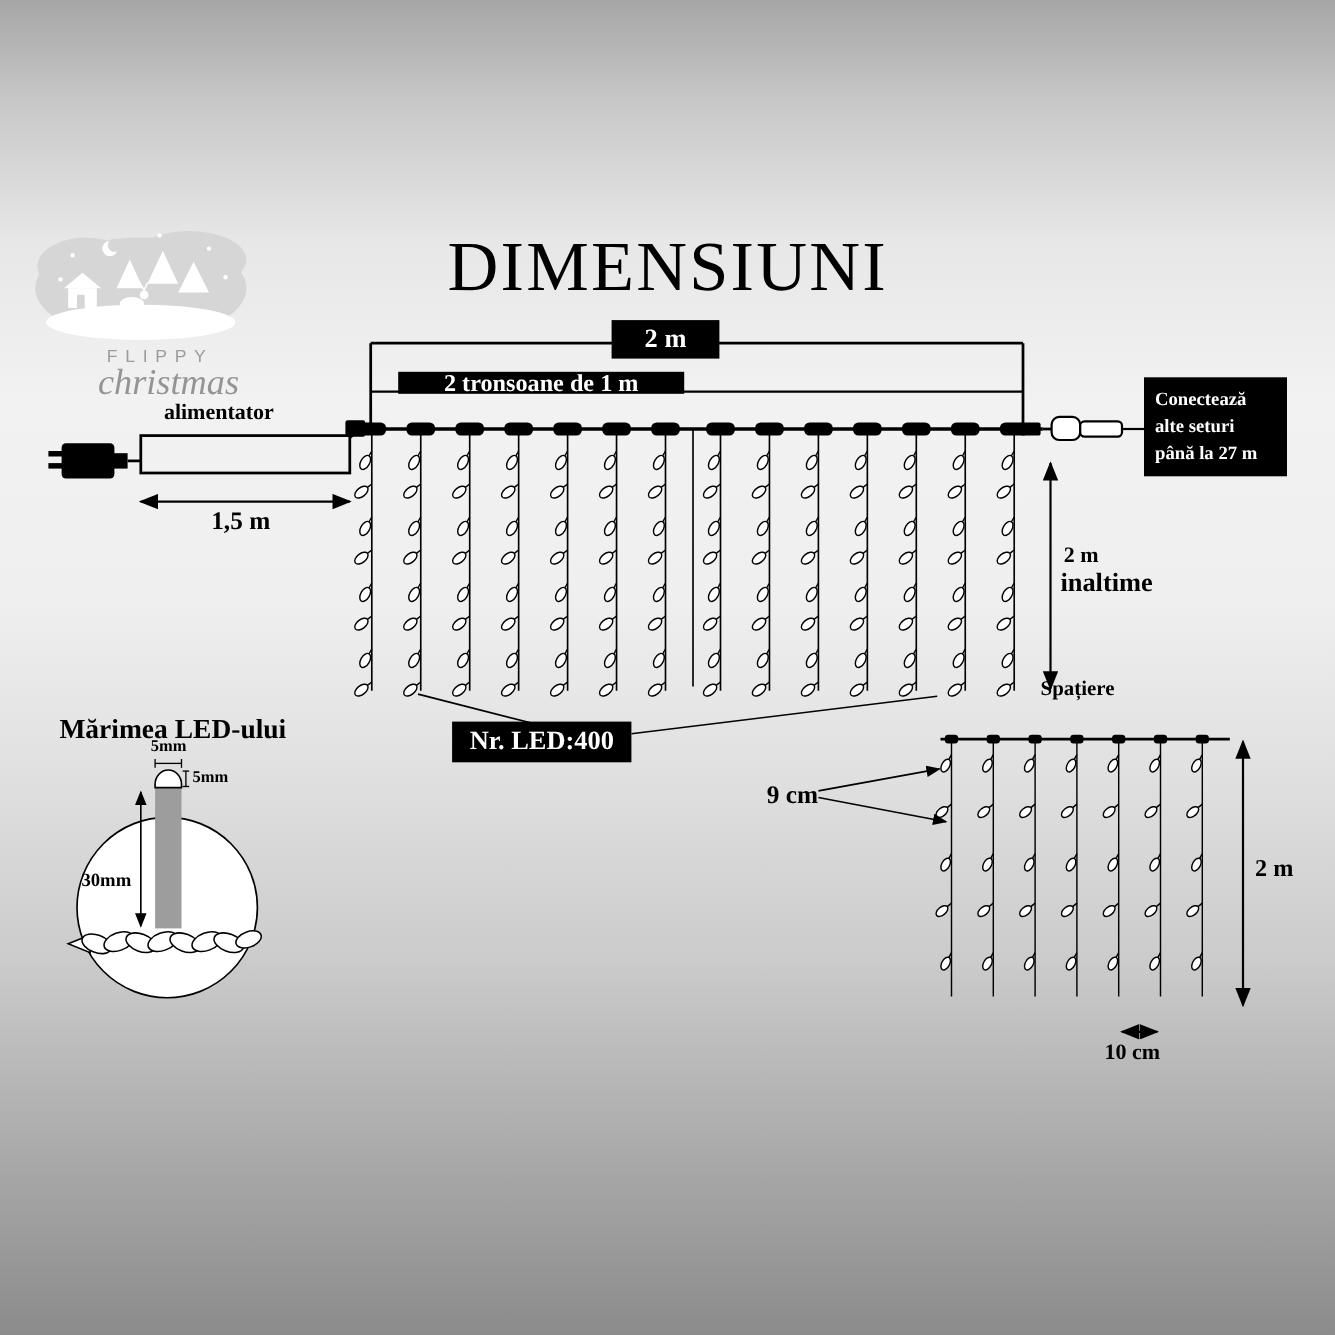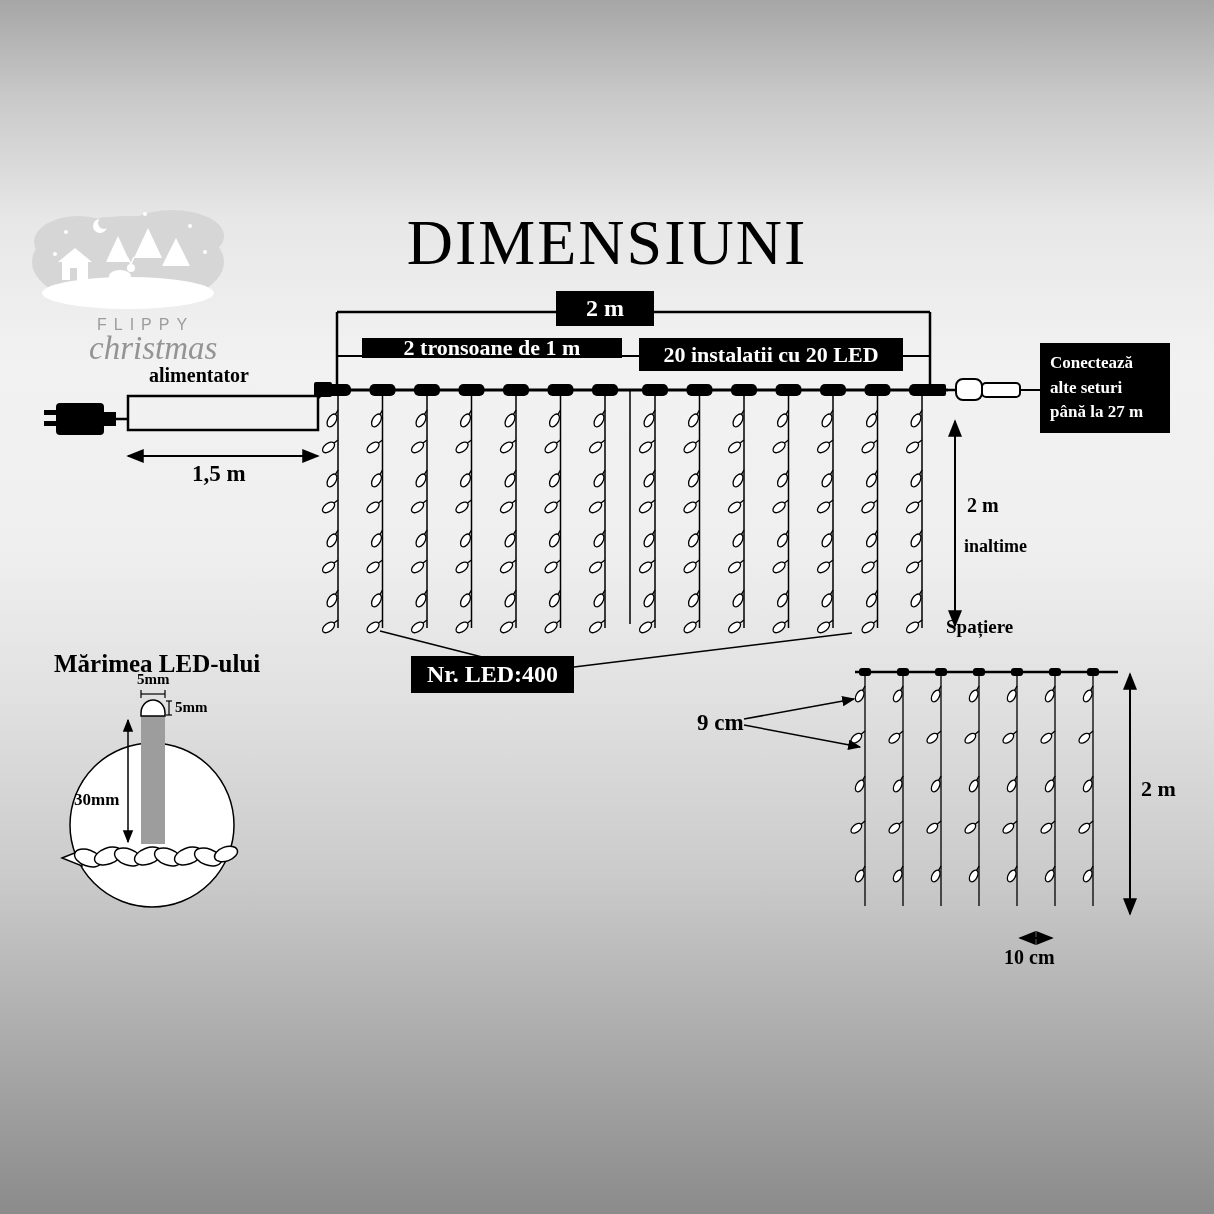--- a/index.html
+++ b/index.html
@@ -769,30 +769,29 @@
 
   <div class="title">Dimensiuni</div>
 
   <div class="brand-top">FLIPPY</div>
   <div class="brand-script">christmas</div>
 
   <div class="box" style="left:556px; top:291px; width:98px; height:35px; font-size:24px;">2 m</div>
 
   <div class="box" style="left:362px; top:338px; width:260px; height:20px; font-size:22px;">2 tronsoane de 1 m</div>
 
-  <div class="box" style="left:639px; top:338px; width:264px; height:33px; font-size:22px;">20 instalatii cu 20 LED</div>
 
   <div class="box-left" style="left:1040px; top:343px; width:130px; font-size:17px; line-height:1.45; padding:8px 10px;">Conectează alte seturi până la 27 m</div>
 
   <div class="lbl" style="left:149px; top:364px; font-size:20px;">alimentator</div>
 
   <div class="lbl" style="left:192px; top:461px; font-size:23px;">1,5 m</div>
 
   <div class="lbl" style="left:967px; top:494px; font-size:20px;">2 m</div>
-  <div class="lbl" style="left:964px; top:536px; font-size:18px;">inaltime</div>
+  <div class="lbl" style="left:964px; top:517px; font-size:24px;">inaltime</div>
 
   <div class="box" style="left:411px; top:656px; width:163px; height:37px; font-size:24px; ">
     <span>Nr. LED:</span>
     <span>400</span>
   </div>
 
   <div class="lbl" style="left:946px; top:616px; font-size:19px;">Spațiere</div>
 
   <div class="lbl" style="left:697px; top:710px; font-size:23px;">9 cm</div>
 

